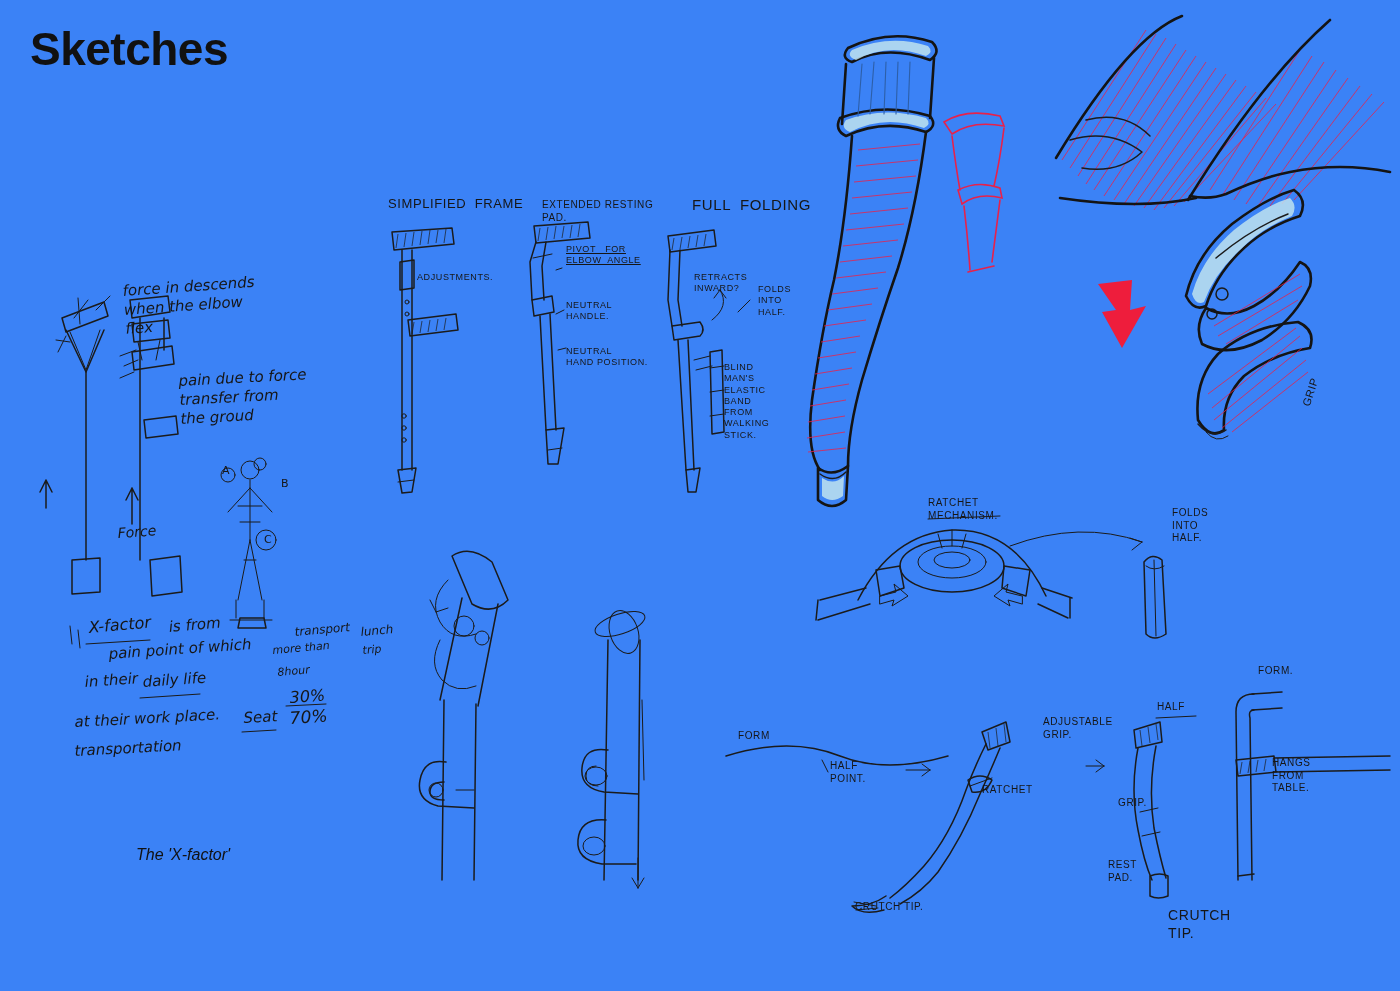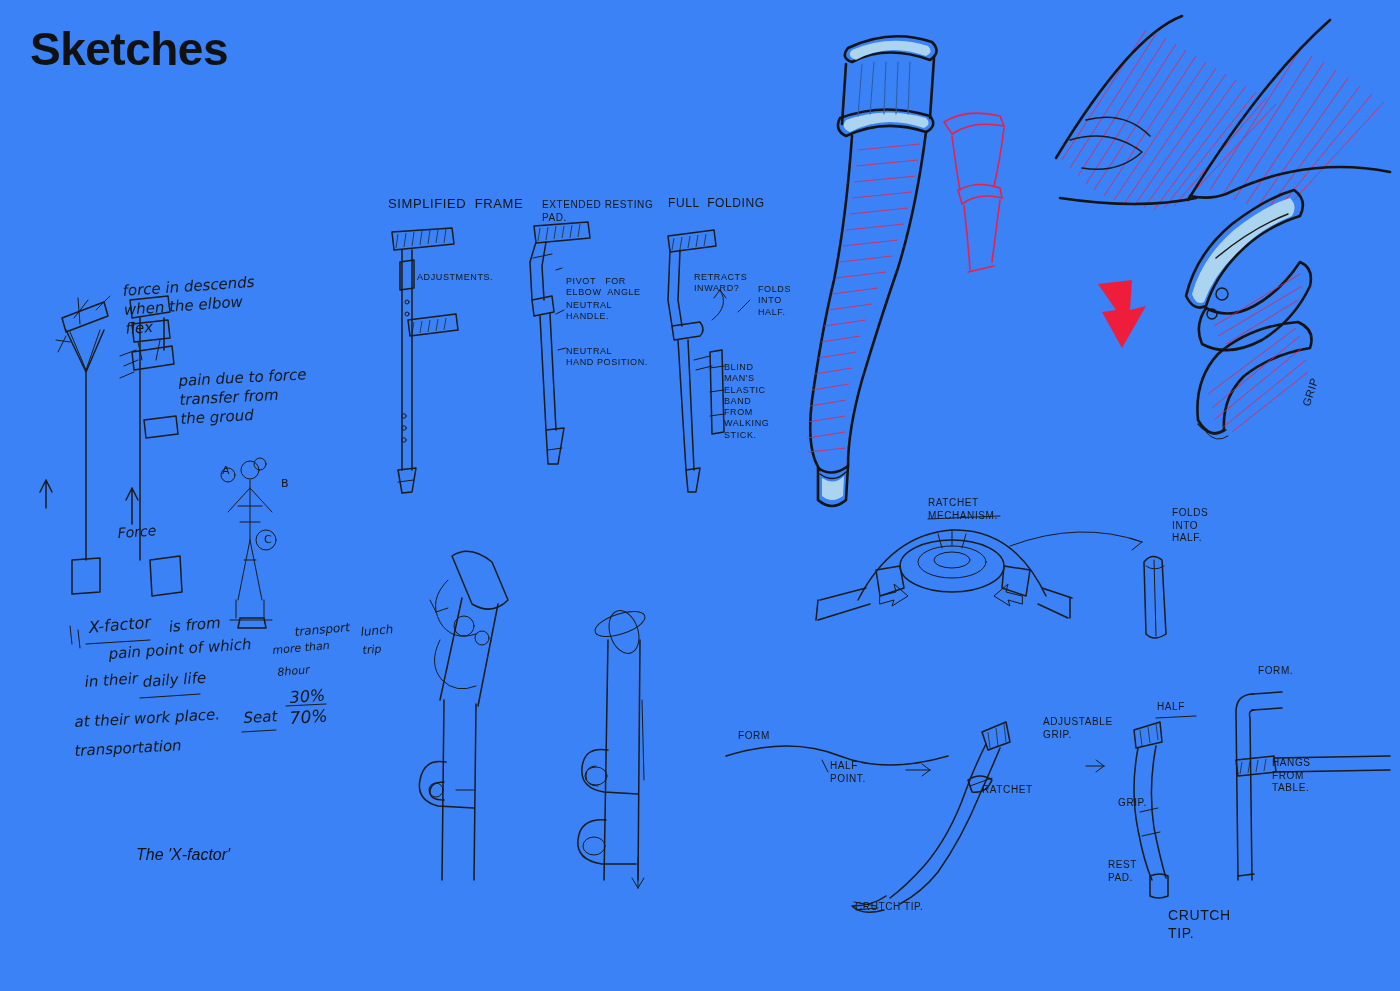--- a/index.html
+++ b/index.html
@@ -375,27 +375,27 @@
     <div class="hw" style="left:222px; top:464px; font-size:11px;">A</div>
     <div class="hw" style="left:281px; top:477px; font-size:11px;">B</div>
     <div class="hw" style="left:264px; top:533px; font-size:11px;">C</div>
   </div>
 
   <div>
     <div class="hw caps" style="left:388px; top:196px; font-size:13px;text-align:center;">SIMPLIFIED  FRAME</div>
     <div class="hw caps" style="left:417px; top:272px; font-size:9px;">ADJUSTMENTS.</div>
     <div class="hw caps" style="left:534px; top:199px; font-size:10px;margin-left:8px;">EXTENDED RESTING
 PAD.</div>
-    <div class="hw caps" style="left:566px; top:276px; font-size:9px;">PIVOT   FOR
+    <div class="hw caps" style="left:566px; top:244px; font-size:9px;text-decoration:underline;">PIVOT   FOR
 ELBOW  ANGLE</div>
     <div class="hw caps" style="left:566px; top:300px; font-size:9px;">NEUTRAL
 HANDLE.</div>
     <div class="hw caps" style="left:566px; top:346px; font-size:9px;">NEUTRAL
 HAND POSITION.</div>
-    <div class="hw caps" style="left:668px; top:196px; font-size:12px;">FULL  FOLDING</div>
+    <div class="hw caps" style="left:692px; top:196px; font-size:15px;">FULL  FOLDING</div>
     <div class="hw caps" style="left:694px; top:272px; font-size:9px;">RETRACTS
 INWARD?</div>
     <div class="hw caps" style="left:758px; top:284px; font-size:9px;">FOLDS
 INTO
 HALF.</div>
     <div class="hw caps" style="left:724px; top:362px; font-size:9px;">BLIND
 MAN'S
 ELASTIC
 BAND
 FROM

